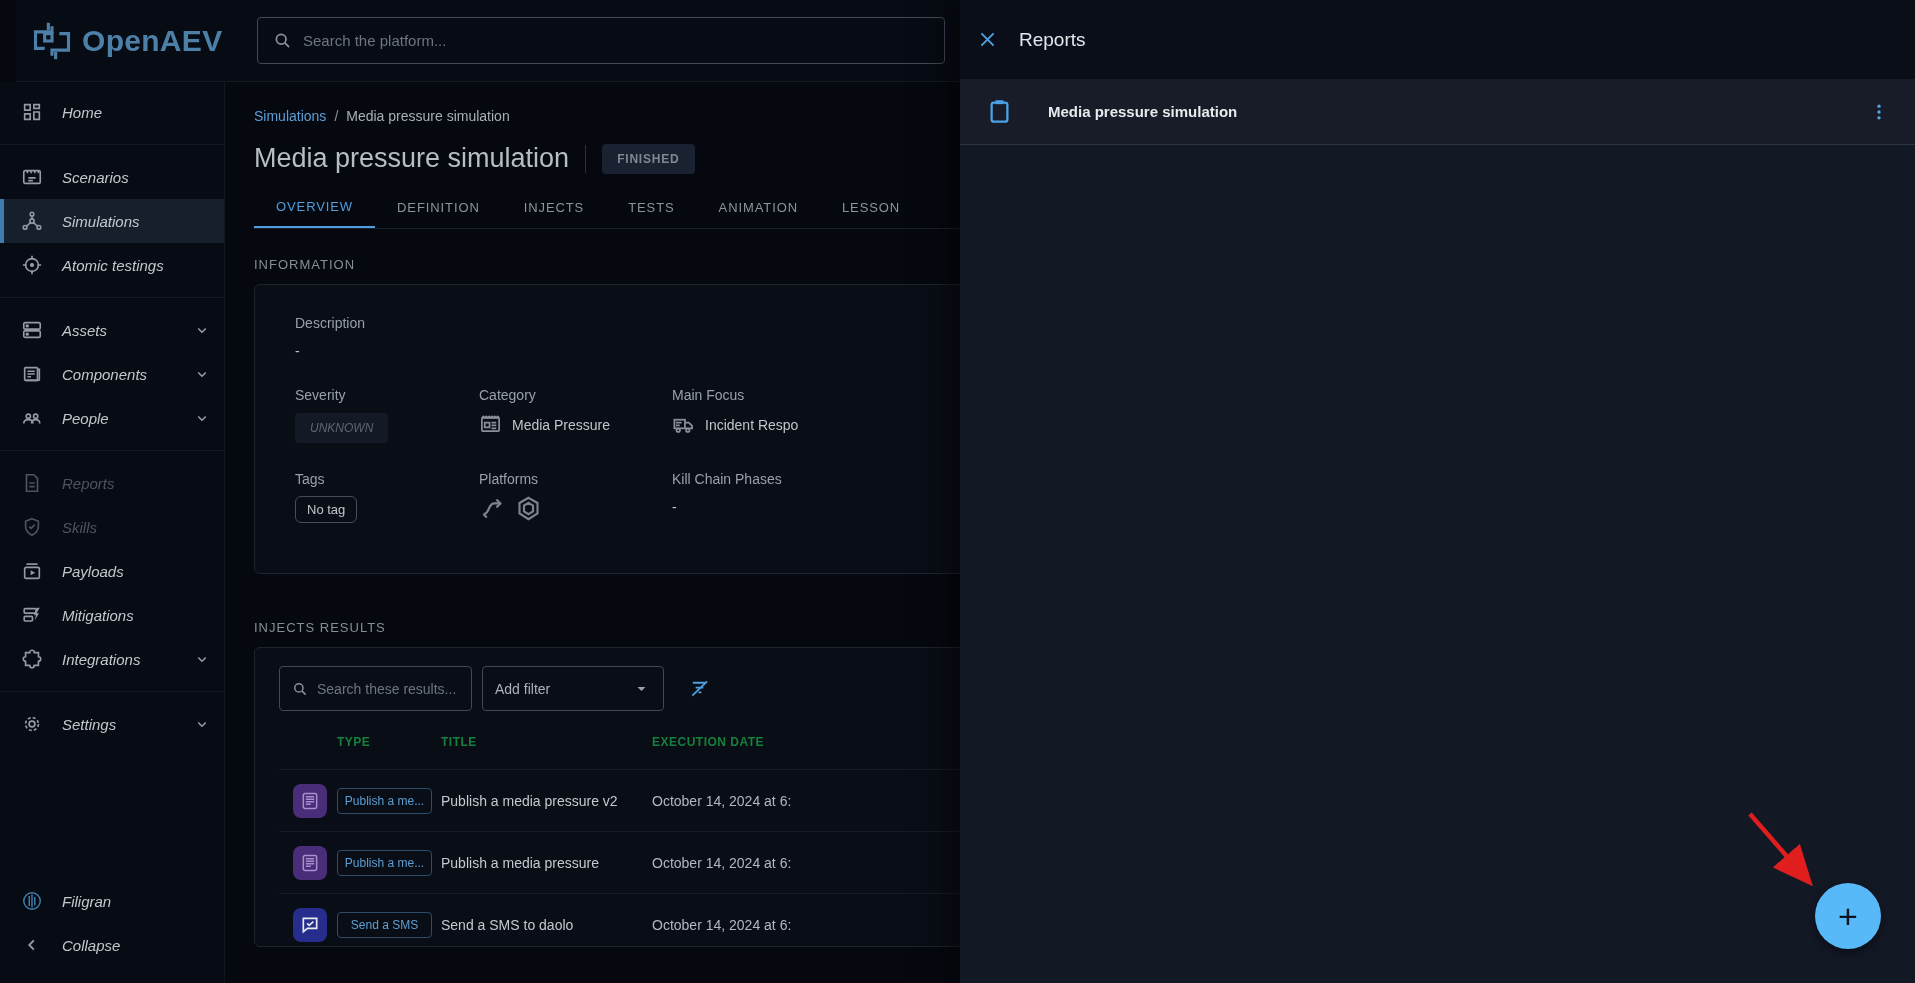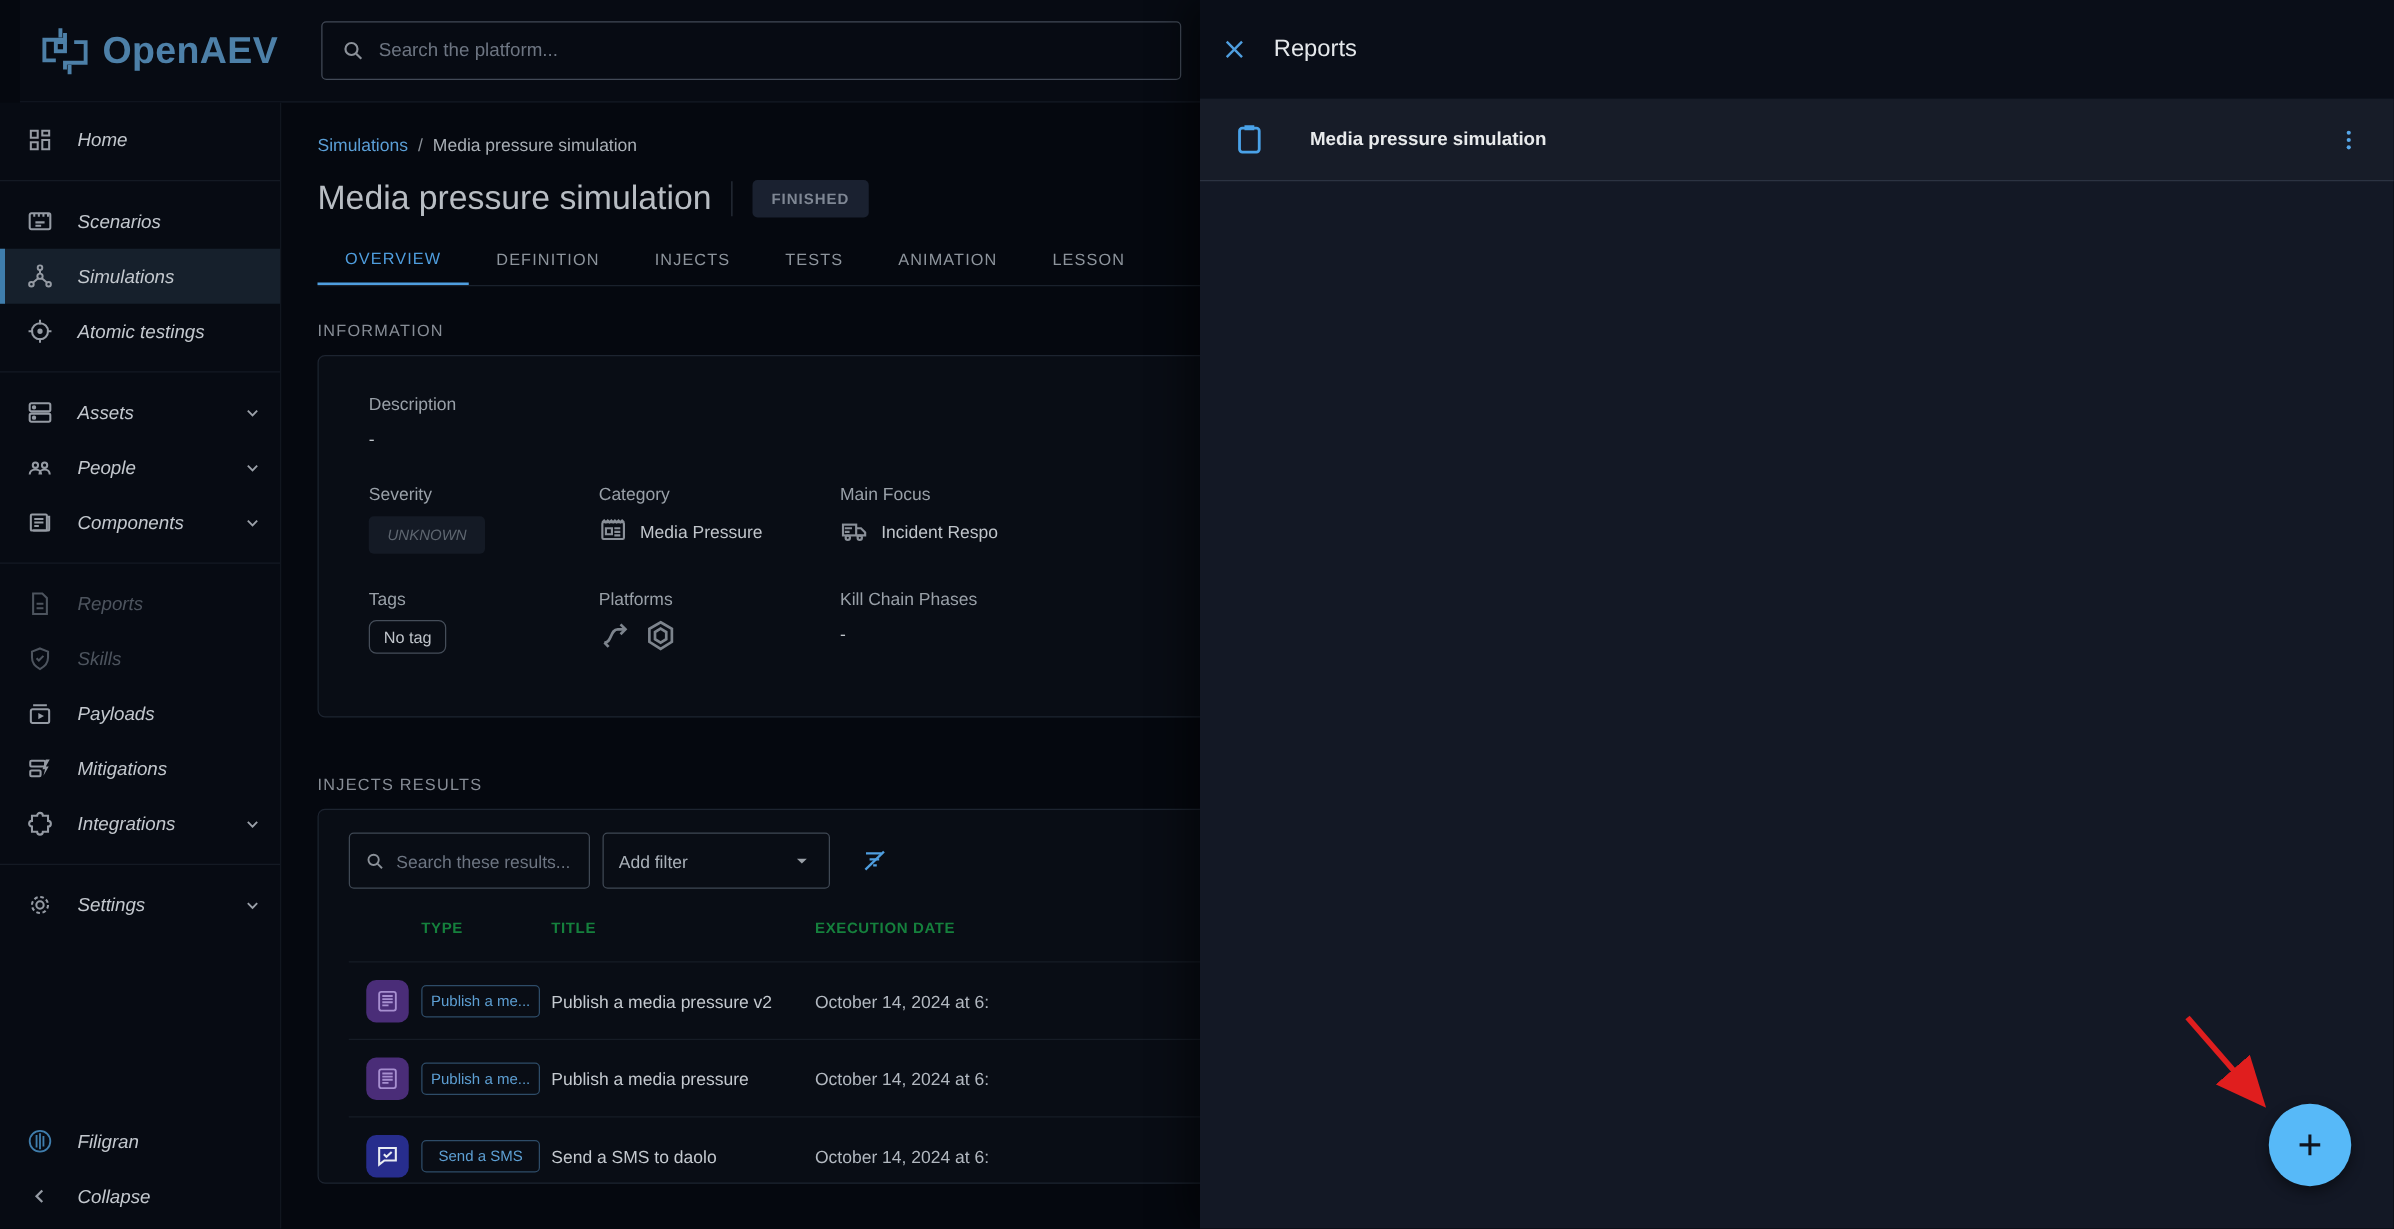--- a/index.html
+++ b/index.html
@@ -24,21 +24,21 @@
     background:#070b13; border-right:1px solid #11161f; padding-top:8px; z-index:1;font-style:italic; }
   .side-item { height:44px; display:flex; align-items:center; padding-left:21px; gap:19px;
     color:#c3c8ce; font-size:15px; cursor:pointer; }
   .side-item .si-icon { width:22px; height:22px; color:#959ba4; flex:none; display:flex; }
   .side-item .si-icon svg { width:22px; height:22px; }
   .side-item.selected { background:#16202c; border-left:4px solid #3f7dac; padding-left:17px; }
   .side-item.disabled { color:#4d545e; }
   .side-item.disabled .si-icon { color:#4d545e; }
   .side-chevron { margin-left:auto; margin-right:13px; width:18px; height:18px; color:#9aa0a8; }
   .side-div { border-top:1px solid #141a24; margin:10px 0; }
-  .side-footer { position:absolute; bottom:4px; left:0; width:100%; }
+  .side-footer { position:absolute; bottom:16px; left:0; width:100%; }
   .brand-icon svg { width:26px; height:26px; }
 
   
   .main { position:absolute; top:82px; left:225px; right:0; bottom:0; padding-left:29px; z-index:1; }
   .breadcrumb { margin-top:26px; font-size:14px; color:#a9afb6; display:flex; gap:8px; align-items:center; }
   .breadcrumb .bc-link { color:#5b9fd6; cursor:pointer; }
   .bc-sep { color:#8b9199; }
   .title-row { margin-top:19px; display:flex; align-items:center; gap:16px; }
   .page-title { font-size:27px; font-weight:400; color:#b8bdc3; }
   .title-div { width:1px; height:28px; background:#2a313d; }
@@ -183,39 +183,39 @@
           </svg>
       </span>
       <span class="si-label">Assets</span>
       <svg class="side-chevron" viewBox="0 0 24 24" fill="none" stroke="currentColor" stroke-width="2">
           <path d="M7 10l5 5 5-5"></path>
         </svg>
     </div>
     <div class="side-item">
       <span class="si-icon">
         <svg viewBox="0 0 24 24" fill="none" stroke="currentColor" stroke-width="1.8">
+            <rect x="4" y="5" width="14" height="14" rx="1"></rect>
+            <path d="M18 7h2v11a1 1 0 01-1 1H6"></path>
+            <path d="M7 9h8M7 12h8M7 15h4"></path>
+          </svg>
+      </span>
+      <span class="si-label">Components</span>
+      <svg class="side-chevron" viewBox="0 0 24 24" fill="none" stroke="currentColor" stroke-width="2">
+          <path d="M7 10l5 5 5-5"></path>
+        </svg>
+    </div>
+    <div class="side-item">
+      <span class="si-icon">
+        <svg viewBox="0 0 24 24" fill="none" stroke="currentColor" stroke-width="1.8">
             <circle cx="8" cy="10" r="2.3"></circle>
             <circle cx="16" cy="10" r="2.3"></circle>
             <path d="M3 18c0-2.6 2.2-4.2 5-4.2S13 15.4 13 18M11.5 18c0-2.6 2-4.2 4.5-4.2s4.5 1.6 4.5 4.2"></path>
           </svg>
       </span>
       <span class="si-label">People</span>
-      <svg class="side-chevron" viewBox="0 0 24 24" fill="none" stroke="currentColor" stroke-width="2">
-          <path d="M7 10l5 5 5-5"></path>
-        </svg>
-    </div>
-    <div class="side-item">
-      <span class="si-icon">
-        <svg viewBox="0 0 24 24" fill="none" stroke="currentColor" stroke-width="1.8">
-            <rect x="4" y="5" width="14" height="14" rx="1"></rect>
-            <path d="M18 7h2v11a1 1 0 01-1 1H6"></path>
-            <path d="M7 9h8M7 12h8M7 15h4"></path>
-          </svg>
-      </span>
-      <span class="si-label">Components</span>
       <svg class="side-chevron" viewBox="0 0 24 24" fill="none" stroke="currentColor" stroke-width="2">
           <path d="M7 10l5 5 5-5"></path>
         </svg>
     </div>
     <div class="side-div"></div>
     <div class="side-item disabled">
       <span class="si-icon">
         <svg viewBox="0 0 24 24" fill="none" stroke="currentColor" stroke-width="1.8">
             <path d="M6 3h8l4 4v14H6z"></path>
             <path d="M9 12h6M9 16h6"></path>

